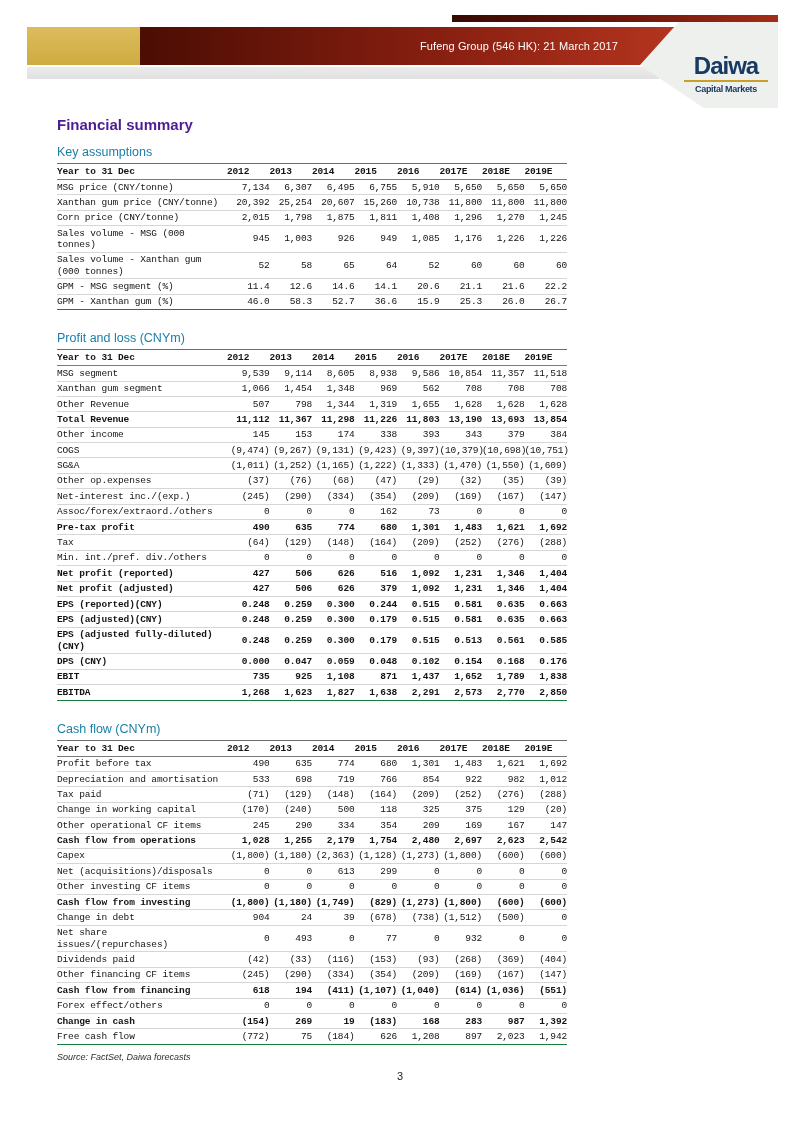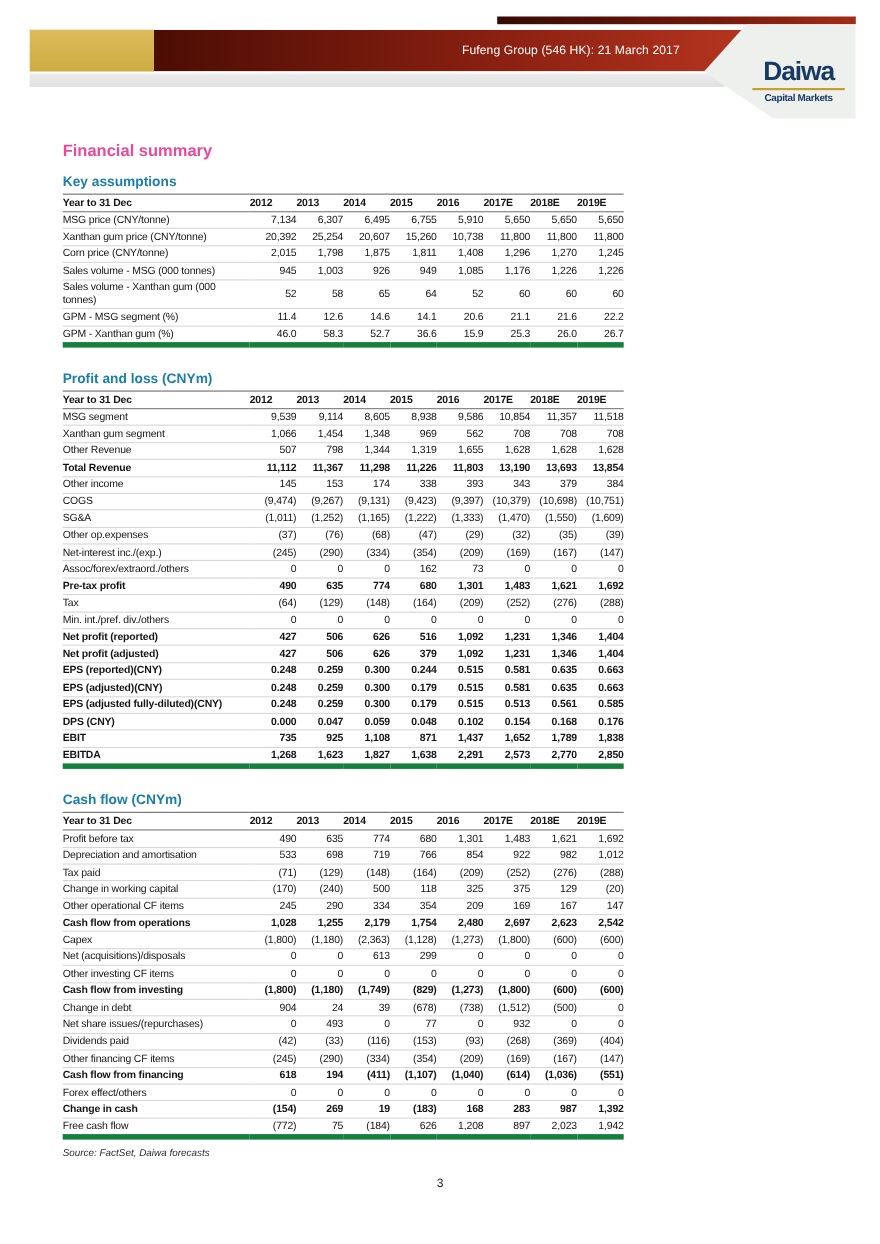--- a/index.html
+++ b/index.html
@@ -24,36 +24,36 @@
     background:#eef0ee;
     clip-path:polygon(28% 0,100% 0,100% 100%,46% 100%,0 50%);
     display:flex; align-items:center; justify-content:flex-end; }
   .logo { width:96px; text-align:center; padding-right:8px; margin-top:18px; }
   .logo-name { font-size:24px; font-weight:bold; color:#173a64; letter-spacing:-1px; line-height:1; }
   .logo-rule { height:2px; background:#c7a02b; margin:2px 2px 2px 2px; }
   .logo-sub { font-size:9px; font-weight:bold; color:#173a64; letter-spacing:-0.3px; }
 
   
   .content { position:absolute; left:57px; top:116px; width:510px; }
-  h1.fin-sum { font-size:15px; font-weight:bold; color:#ec4899; margin:13px 0 6px 0; }
-  h2.tbl-title { font-size:12.5px; font-weight:bold; color:#1b7ea8; margin:12px 0 4px 0; }
+  h1.fin-sum { font-size:15px; font-weight:bold; color:#4c1d95; margin:0 0 6px 0; }
+  h2.tbl-title { font-size:12.5px; font-weight:normal; color:#1b7ea8; margin:12px 0 4px 0; }
   h2.tbl-title.gap { margin-top:21px; }
 
   table { width:100%; border-collapse:collapse; table-layout:fixed;
     font-size:9.5px; letter-spacing:-0.15px; }
   col.lbl { width:170px; }
   thead th { font-weight:bold; text-align:left; padding:2px 0 2px 0;
     border-top:1px solid #6b6b6b; border-bottom:1px solid #7a7a7a; }
   thead th.lbl { text-align:left; }
   tbody td { text-align:right; padding:1.6px 0 1.6px 0; vertical-align:middle;
     border-top:1px solid #d6d6d6; line-height:1.18; }
   tbody tr:first-child td { border-top:none; }
   tbody td.lbl { text-align:left; padding-right:6px; }
   tbody tr.bold td { font-weight:bold; }
-  table { border-bottom:5px solid #15803d; }
+  table { border-bottom:1px solid #15803d;font-family:Liberation Mono, monospace; }
 
   p.source { font-style:italic; font-size:9px; color:#2e2e2e; margin-top:7px; }
 
   .page-num { position:absolute; left:0; right:0; top:1070px; text-align:center;
     font-size:11px; color:#222; }
 </style>
 </head>
 <body>
 
 <div class="hdr">

